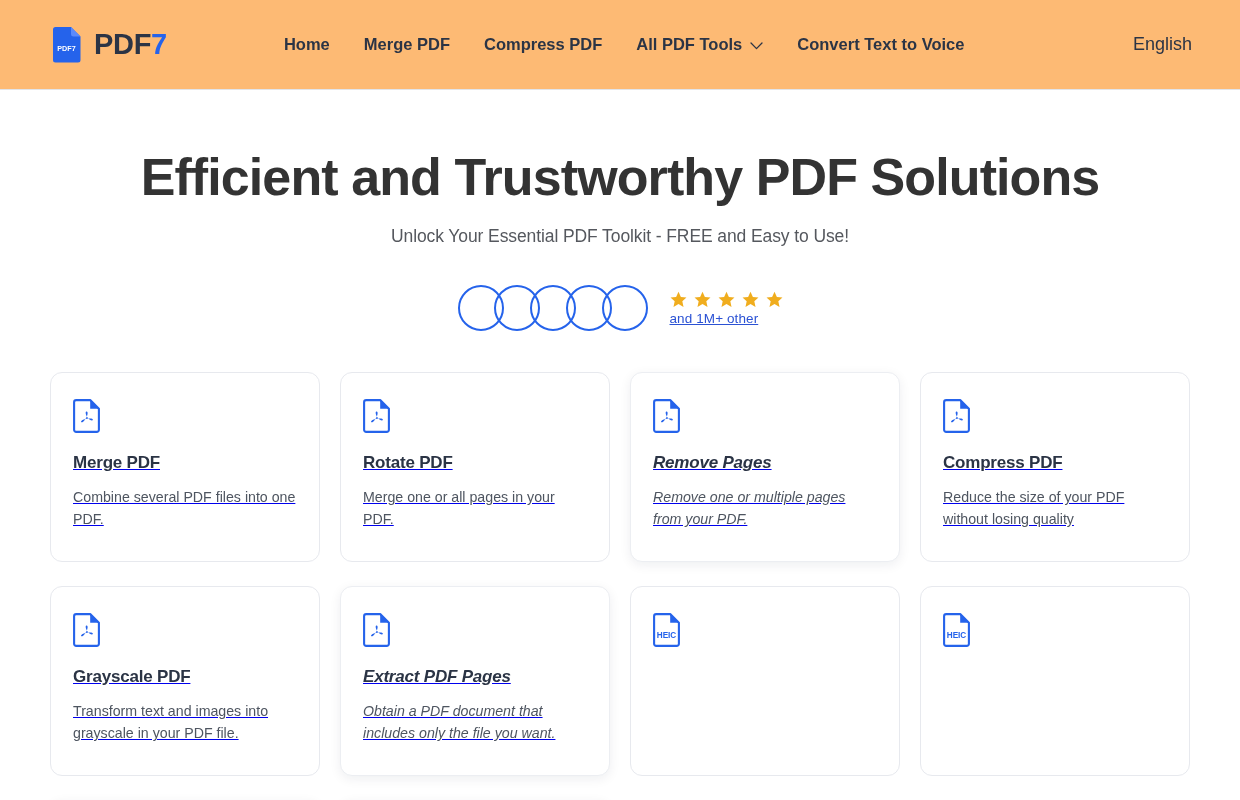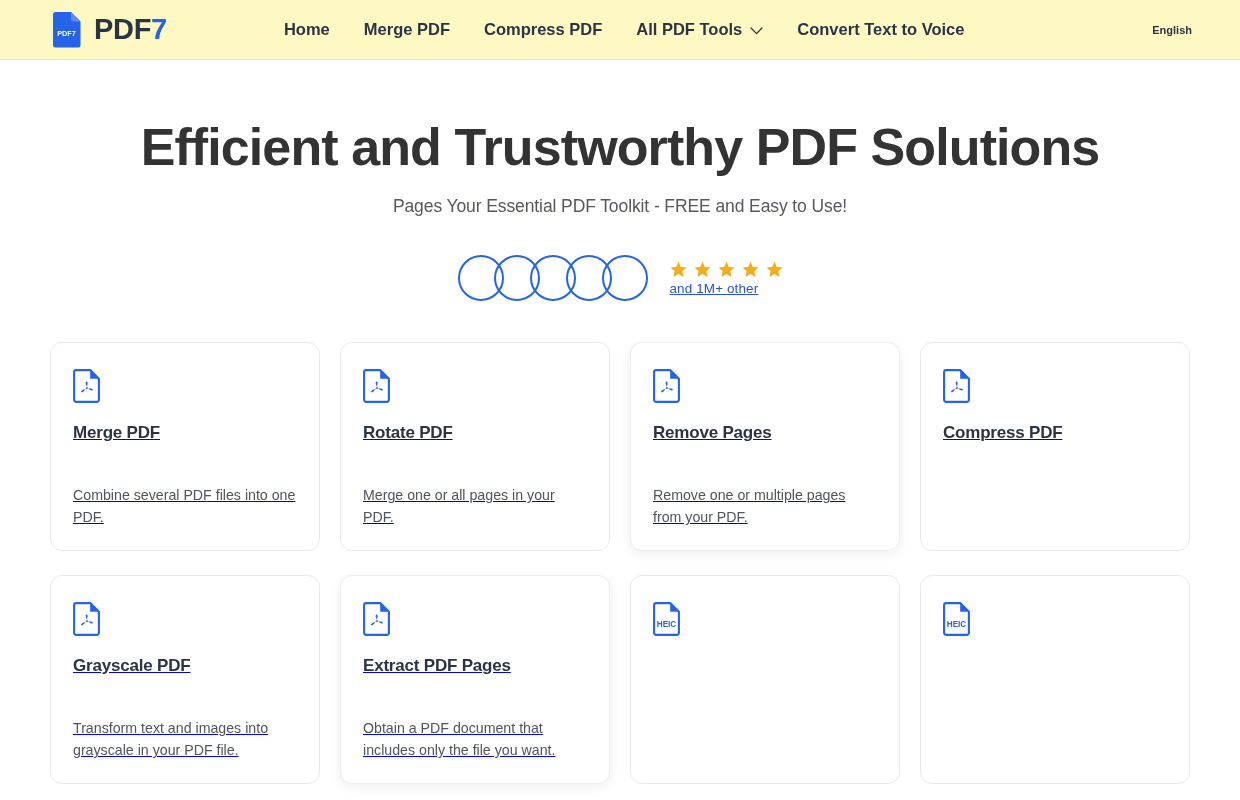--- a/index.html
+++ b/index.html
@@ -9,26 +9,26 @@
     height: 800px;
     overflow: hidden;
     background: #ffffff;
     font-family: "Liberation Sans", sans-serif;
     color: #2b3445;
     -webkit-font-smoothing: antialiased;
   }
 
   
   .header {
-    height: 60px;
+    height: 90px;
     border-bottom: 1px solid #e2e4e8;
     display: flex;
     align-items: center;
     padding: 0 48px 0 50px;
-    background: #fef9c3;
+    background: #fdba74;
     position: relative;
   }
   .brand {
     display: flex;
     align-items: center;
     gap: 11px;
     cursor: pointer;
     text-decoration: none;
   }
   .brand-mark {
@@ -72,22 +72,22 @@
   .chev {
     width: 13px; height: 8px;
     display: inline-block;
     position: relative;
     top: 1px;
   }
   .chev svg { display: block; }
 
   .lang {
     margin-left: auto;
-    font-size: 11px;
-    font-weight: 700;
+    font-size: 18px;
+    font-weight: 400;
     color: #2b3445;
     cursor: pointer;
     white-space: nowrap;
     text-decoration: none;
   }
 
   
   .hero {
     padding-top: 59px;
     text-align: center;
@@ -154,40 +154,40 @@
     padding: 26px 22px 22px 22px;
     min-height: 165px;
     cursor: pointer;
     display: flex;
     flex-direction: column;
   }
   .card.tall { min-height: 190px; }
   .card.raised {
     border-color: #eceef2;
     box-shadow: 0 3px 12px rgba(20,30,60,0.07);
+    font-style: italic;
   }
   .card-icon {
     width: 27px;
     height: 34px;
     margin-bottom: 20px;
   }
   .card-icon svg { display: block; }
   .card-title {
     font-size: 17px;
     font-weight: 700;
     color: #2b3445;
     letter-spacing: -0.2px;
     margin-bottom: 13px;
   }
   .card-desc {
     font-size: 14.2px;
     line-height: 1.55;
     color: #4e5560;
     font-weight: 400;
-    margin-top: 28px;
   }
 </style>
 </head>
 <body>
 
 <header class="header">
 
   <a class="brand" href="#">
     <span class="brand-mark">
       <svg width="33" height="36" viewBox="0 0 33 36" xmlns="http://www.w3.org/2000/svg">
@@ -226,21 +226,21 @@
       <span>Convert Text to Voice</span>
     </a>
 
   </nav>
 
   <a class="lang" href="#">English</a>
 </header>
 
 <section class="hero">
   <h1>Efficient and Trustworthy PDF Solutions</h1>
-  <p class="sub">Pages Your Essential PDF Toolkit - FREE and Easy to Use!</p>
+  <p class="sub">Unlock Your Essential PDF Toolkit - FREE and Easy to Use!</p>
 
   <div class="social">
     <div class="avatars">
       <span class="avatar"></span>
       <span class="avatar"></span>
       <span class="avatar"></span>
       <span class="avatar"></span>
       <span class="avatar"></span>
     </div>
 
@@ -309,20 +309,21 @@
 
     <a class="card tall" href="#">
       <span class="card-icon">
         <svg width="27" height="34" viewBox="0 0 27 34" xmlns="http://www.w3.org/2000/svg">
           <path d="M1.1 3.2 A2.1 2.1 0 0 1 3.2 1.1 H17.2 L25.9 9.8 V30.8 A2.1 2.1 0 0 1 23.8 32.9 H3.2 A2.1 2.1 0 0 1 1.1 30.8 Z" fill="none" stroke="#2563eb" stroke-width="2.1" stroke-linejoin="round"></path>
           <path d="M17.2 1.1 L25.9 9.8 H17.2 Z" fill="#2563eb"></path>
           <path d="M13.5 12.4 c1.5 0 1.3 2.4 0.6 4.4 c-0.8 2.3 -2.6 5.1 -4.2 6.1 c-1.3 0.8 -2.3 0.3 -1.7 -0.7 c0.7 -1.2 3.5 -2.2 7.1 -2.6 c2.8 -0.3 4.6 0.2 4.6 1.1 c0 0.9 -1.6 0.9 -3.1 0 c-1.8 -1.1 -3.4 -3.4 -3.9 -5.4 c-0.4 -1.6 -0.3 -2.9 0.6 -2.9 z" fill="#2563eb"></path>
         </svg>
       </span>
       <span class="card-title">Compress PDF</span>
+      <span class="card-desc">Reduce the size of your PDF without losing quality</span>
     </a>
 
     <a class="card tall" href="#">
       <span class="card-icon">
         <svg width="27" height="34" viewBox="0 0 27 34" xmlns="http://www.w3.org/2000/svg">
           <path d="M1.1 3.2 A2.1 2.1 0 0 1 3.2 1.1 H17.2 L25.9 9.8 V30.8 A2.1 2.1 0 0 1 23.8 32.9 H3.2 A2.1 2.1 0 0 1 1.1 30.8 Z" fill="none" stroke="#2563eb" stroke-width="2.1" stroke-linejoin="round"></path>
           <path d="M17.2 1.1 L25.9 9.8 H17.2 Z" fill="#2563eb"></path>
           <path d="M13.5 12.4 c1.5 0 1.3 2.4 0.6 4.4 c-0.8 2.3 -2.6 5.1 -4.2 6.1 c-1.3 0.8 -2.3 0.3 -1.7 -0.7 c0.7 -1.2 3.5 -2.2 7.1 -2.6 c2.8 -0.3 4.6 0.2 4.6 1.1 c0 0.9 -1.6 0.9 -3.1 0 c-1.8 -1.1 -3.4 -3.4 -3.9 -5.4 c-0.4 -1.6 -0.3 -2.9 0.6 -2.9 z" fill="#2563eb"></path>
         </svg>
       </span>

